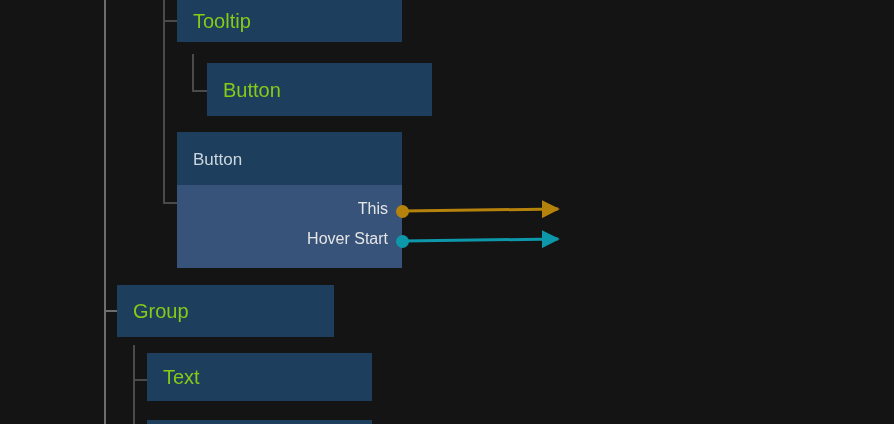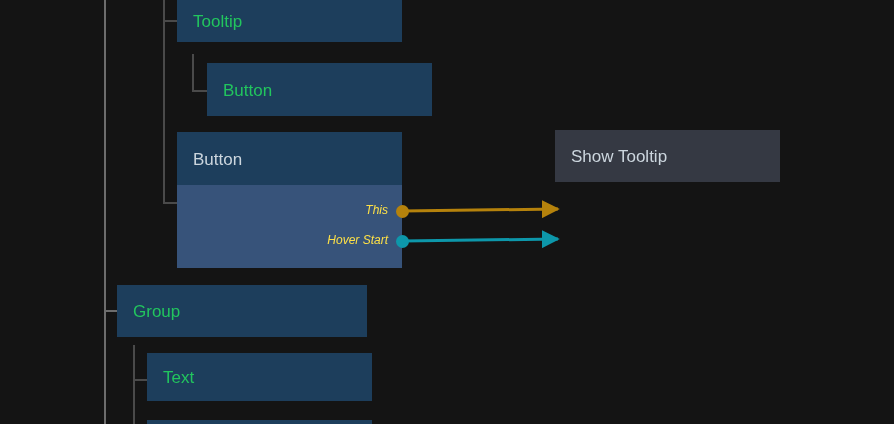--- a/index.html
+++ b/index.html
@@ -40,22 +40,22 @@
   .tnode {
     position: absolute;
     background: #1d3e5c;
     box-sizing: border-box;
   }
   .tnode .tnode-label {
     position: absolute;
     left: 16px;
     top: 50%;
     transform: translateY(-50%);
-    color: #22c55e;
-    font-size: 17px;
+    color: #84cc16;
+    font-size: 20px;
     line-height: 1;
     white-space: nowrap;
   }
 
   
   .gnode {
     position: absolute;
     box-sizing: border-box;
   }
   .gnode-header {
@@ -86,23 +86,22 @@
   .node-gray .gnode-body   { background: #4c4e58; }
 
   
   .port-row {
     position: absolute;
     height: 22px;
     line-height: 22px;
     white-space: nowrap;
   }
   .port-label {
-    color: #fde047;
-    font-size: 12px;
-    font-style: italic;
+    color: #e5e5e5;
+    font-size: 16px;
   }
   .port-row.out {
     right: 14px;
     text-align: right;
   }
   .port-row.in {
     left: 15px;
     text-align: left;
   }
 
@@ -143,21 +142,21 @@
   <div class="tree-line-h dim" style="left:133px; top:379px; width:14px;"></div>
 
   <div class="tnode" style="left:177px; top:0px; width:225px; height:42px;">
     <span class="tnode-label">Tooltip</span>
   </div>
 
   <div class="tnode" style="left:207px; top:63px; width:225px; height:53px;">
     <span class="tnode-label">Button</span>
   </div>
 
-  <div class="tnode" style="left:117px; top:285px; width:250px; height:52px;">
+  <div class="tnode" style="left:117px; top:285px; width:217px; height:52px;">
     <span class="tnode-label">Group</span>
   </div>
 
   <div class="tnode" style="left:147px; top:353px; width:225px; height:48px;">
     <span class="tnode-label">Text</span>
   </div>
 
   <div class="tnode" style="left:147px; top:420px; width:225px; height:52px;"></div>
 
   <div class="gnode node-blue" style="left:177px; top:132px; width:225px; height:136px;">
@@ -171,23 +170,20 @@
       <div class="port-row out" style="top:43px;">
         <span class="port-label">Hover Start</span>
       </div>
     </div>
   </div>
 
   <div class="port-dot" style="left:396px; top:205px; background:#b5820c;"></div>
   <div class="port-dot" style="left:396px; top:235px; background:#0d97aa;"></div>
 
   <div class="gnode node-gray" style="left:555px; top:130px; width:225px; height:140px;">
-    <div class="gnode-header" style="height:52px;">
-      <span class="gnode-header-label">Show Tooltip</span>
-    </div>
   </div>
 
   <svg id="wires" viewBox="0 0 894 424" width="894" height="424">
     <defs>
       <marker id="arrow-orange" viewBox="0 0 10 10" refX="9" refY="5" markerWidth="6" markerHeight="6" orient="auto-start-reverse">
         <path d="M 0 0 L 10 5 L 0 10 z" fill="#b5820c"></path>
       </marker>
       <marker id="arrow-cyan" viewBox="0 0 10 10" refX="9" refY="5" markerWidth="6" markerHeight="6" orient="auto-start-reverse">
         <path d="M 0 0 L 10 5 L 0 10 z" fill="#0d97aa"></path>
       </marker>

